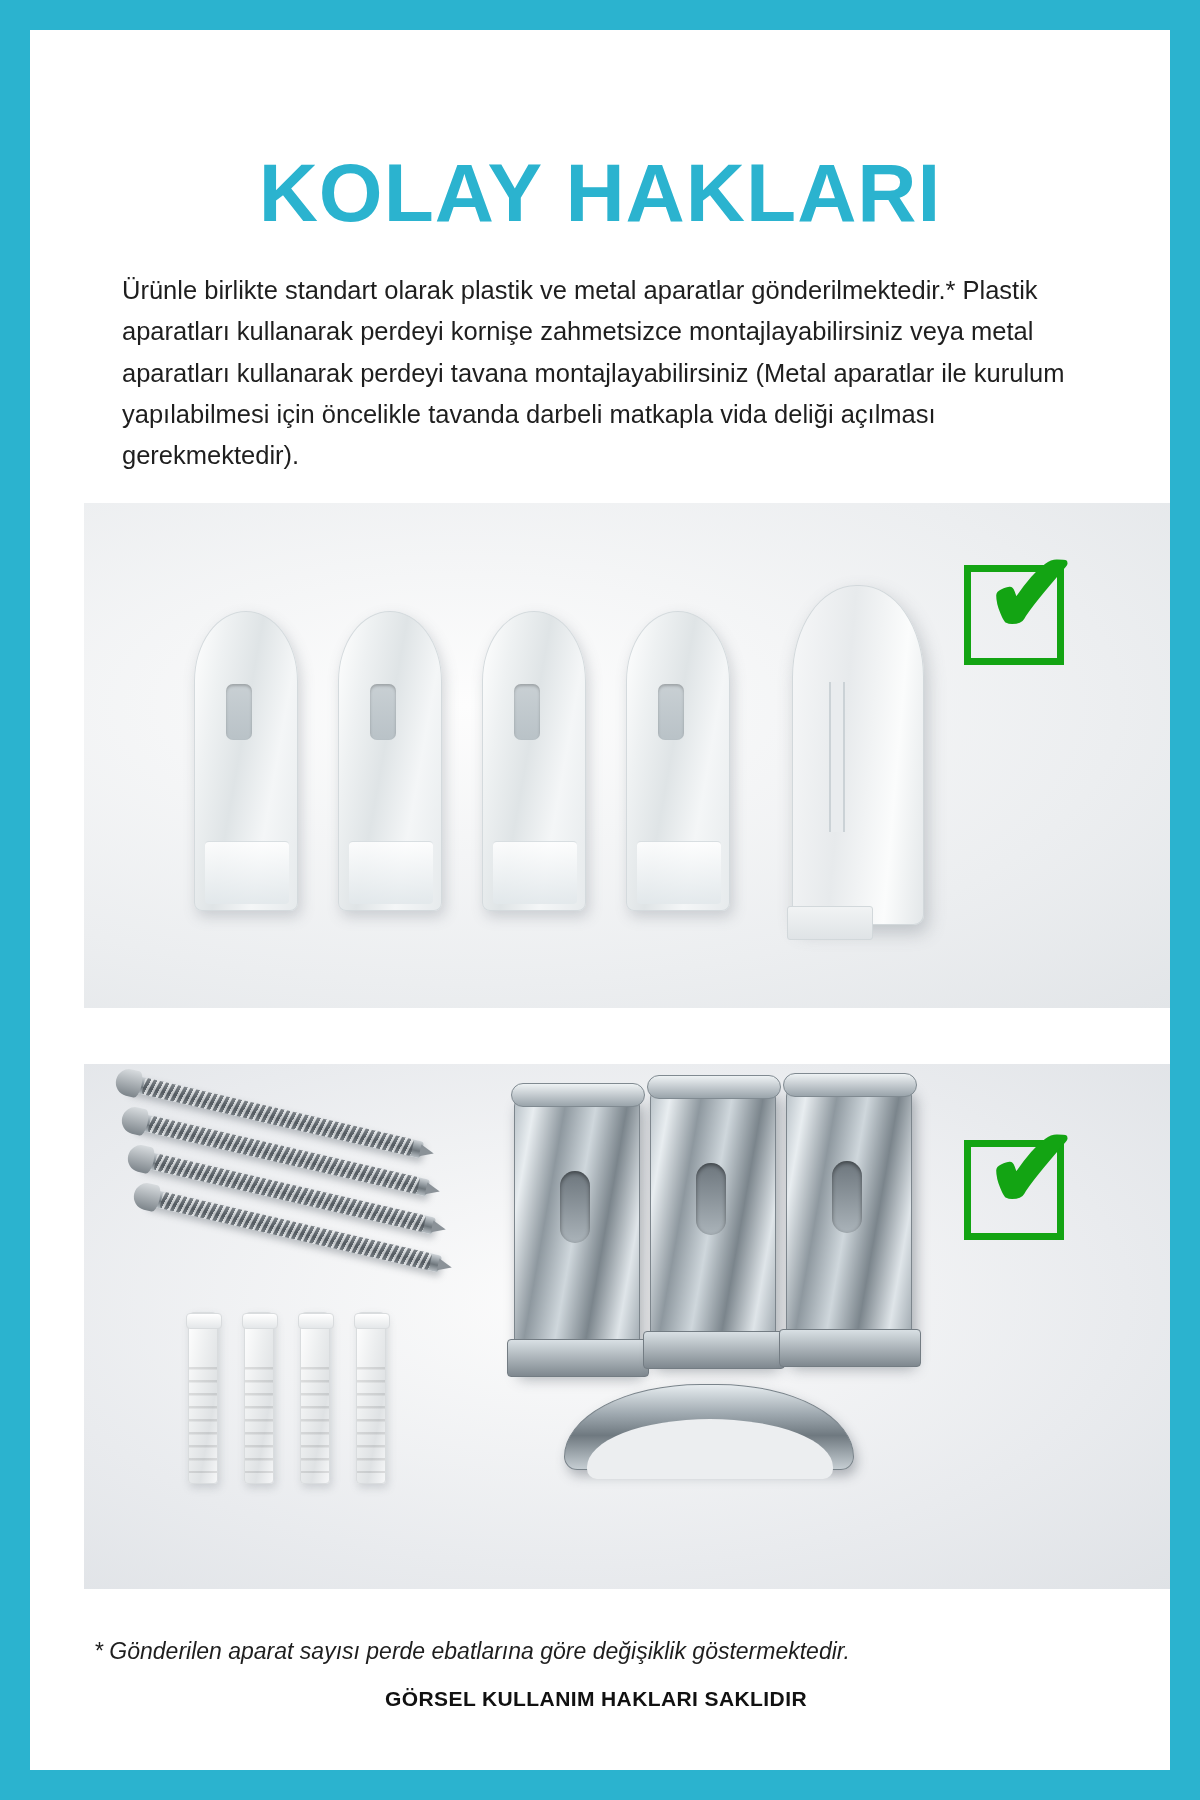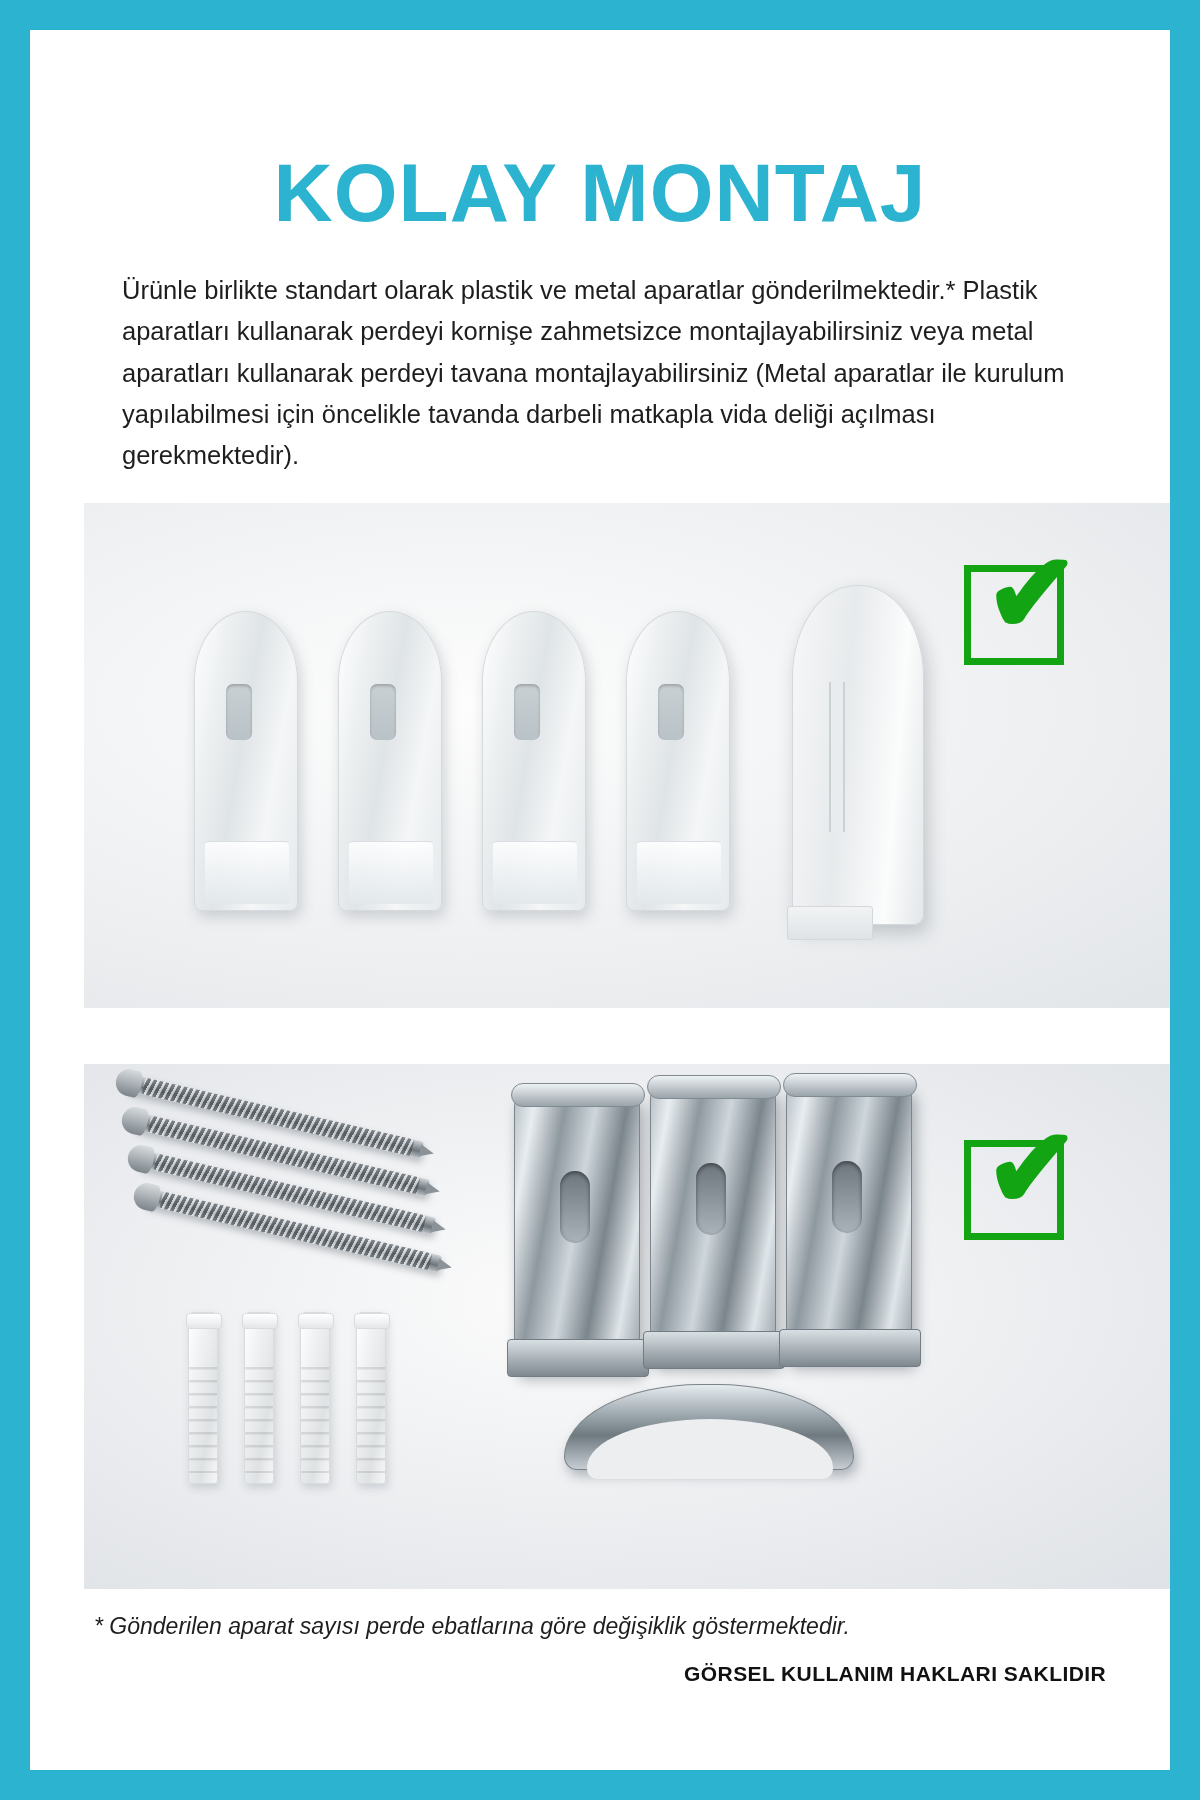--- a/index.html
+++ b/index.html
@@ -230,44 +230,44 @@
   .curvedmetal .cut {
     position: absolute;
     left: 22px; top: 34px;
     width: 246px; height: 60px;
     border-radius: 50% 50% 10px 10px / 80% 80% 10px 10px;
     background: #eceef0;
   }
 
   
   .notes {
-    margin-top: 20px;
+    margin-top: 45px;
     padding: 0 8px;
     font-style: italic;
     font-size: 23px;
     line-height: 1.55;
     color: #1e1e1e;
   }
   .rights {
     margin-top: 18px;
-    text-align: right;
+    text-align: center;
     padding-right: 8px;
     font-size: 21px;
     font-weight: bold;
     letter-spacing: 0.4px;
     color: #111;
   }
 </style>
 </head>
 <body>
 
 <div class="page">
   <div class="inner">
 
-    <div class="title">KOLAY MONTAJ</div>
+    <div class="title">KOLAY HAKLARI</div>
 
     <div class="intro">Ürünle birlikte standart olarak plastik ve metal aparatlar gönderilmektedir.* Plastik aparatları kullanarak perdeyi kornişe zahmetsizce montajlayabilirsiniz veya metal aparatları kullanarak perdeyi tavana montajlayabilirsiniz (Metal aparatlar ile kurulum yapılabilmesi için öncelikle tavanda darbeli matkapla vida deliği açılması gerekmektedir).</div>
 
     <div class="photo one">
 
       <div class="clip" style="left:110px; top:108px;"></div>
       <div class="clip" style="left:254px; top:108px;"></div>
       <div class="clip" style="left:398px; top:108px;"></div>
       <div class="clip" style="left:542px; top:108px;"></div>
 

